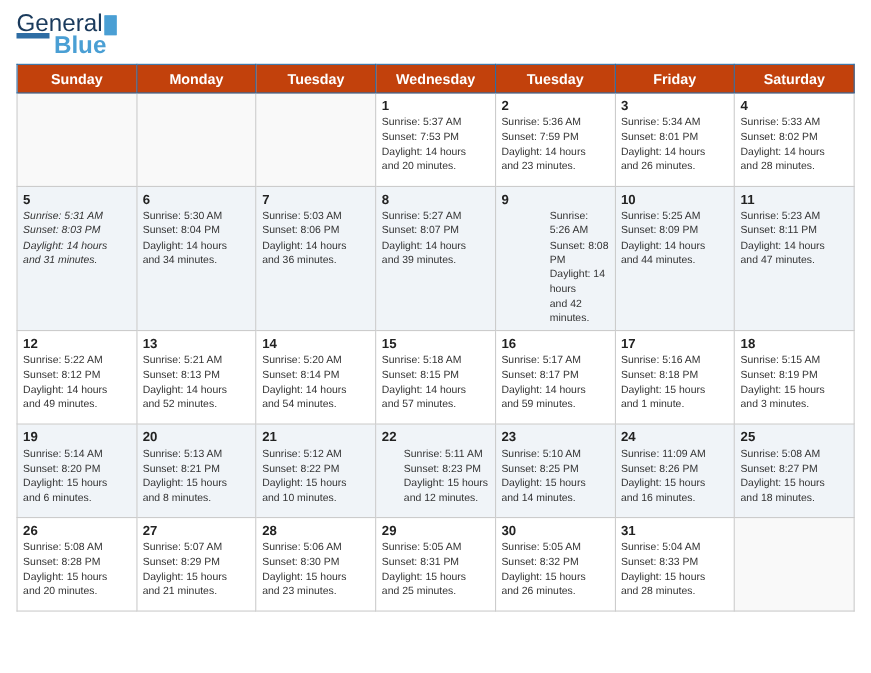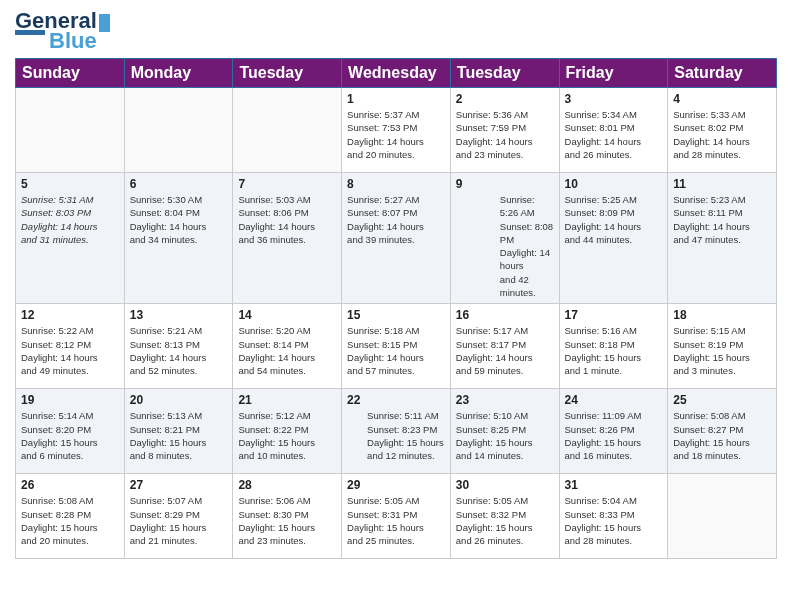--- a/index.html
+++ b/index.html
@@ -32,25 +32,25 @@
     .subtitle {
       font-size: 15px;
       color: #444;
     }
     .calendar {
       width: 100%;
       border-collapse: collapse;
       font-size: 10px;
     }
     .calendar th {
-      background: #701a75;
+      background: #c2410c;
       color: #fff;
-      text-align: left;
+      text-align: center;
       padding: 5px 6px;
-      font-size: 16px;
+      font-size: 13px;
       font-weight: bold;
       border: 1px solid #2e6da4;
     }
     .calendar td {
       vertical-align: top;
       padding: 4px 5px;
       border: 1px solid #ccc;
       width: calc(100% / 7);
       min-height: 80px;
       height: 85px;
@@ -73,21 +73,21 @@
     .empty { background: #f9f9f9 !important; }
     .calendar tbody tr:nth-child(odd) td { background: #fff; }
     .calendar tbody tr:nth-child(even) td { background: #f0f4f8; }
   </style>
 </head>
 <body>
 
 <div class="header-area">
   <div class="logo">
   <div style="display:flex;align-items:flex-end;gap:0px;">
-    <span style="font-size:22px;font-weight:bold;color:#1a3a5c;line-height:1;">General</span>
+    <span style="font-size:22px;font-weight:normal;color:#1a3a5c;line-height:1;">General</span>
     <span style="display:inline-block;width:0;height:0;border-left:0px solid transparent;border-right:11px solid #4a9fd4;border-bottom:0px solid transparent;border-top:18px solid #4a9fd4;margin-bottom:0px;margin-left:2px;"></span>
   </div>
   <div style="display:flex;align-items:flex-start;margin-top:-2px;">
     <span style="display:inline-block;width:30px;height:5px;background:#2e6da4;margin-right:4px;"></span>
     <span style="font-size:22px;font-weight:bold;color:#4a9fd4;line-height:1;">Blue</span>
   </div>
 </div>
   <div class="title-area">
     <div class="month-title"></div>
     <div class="subtitle"></div>

